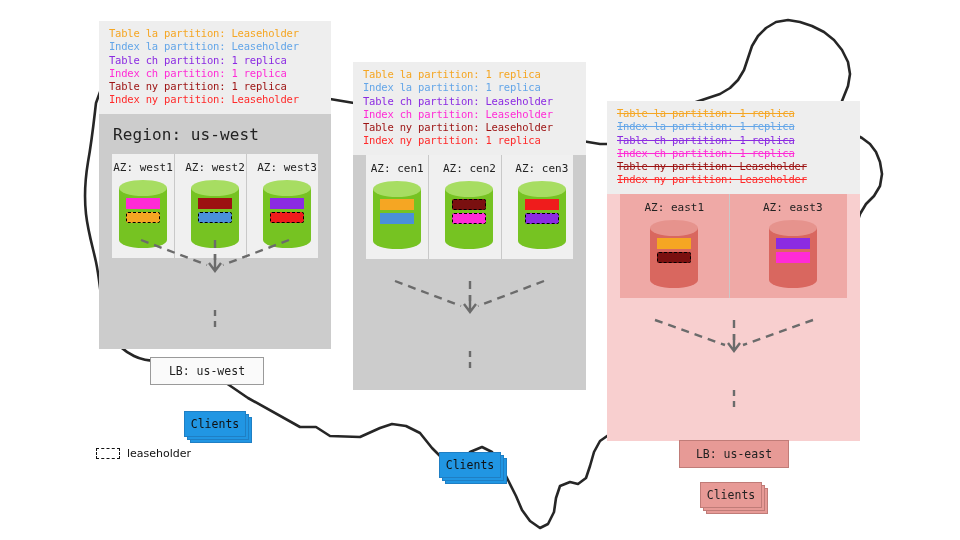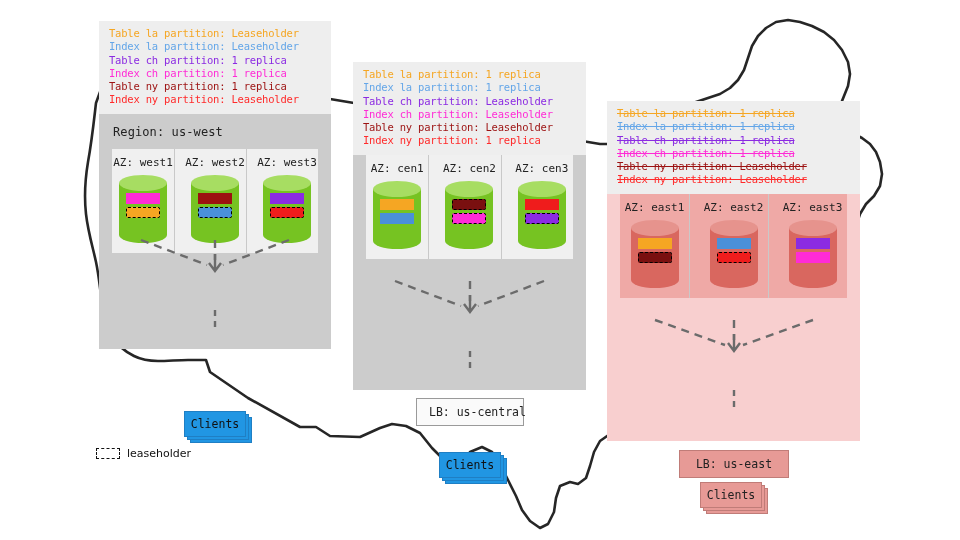--- a/index.html
+++ b/index.html
@@ -21,21 +21,21 @@
     box-sizing:border-box;
     font-size:10.5px;
     line-height:13.3px;
     white-space:pre;
   }
   .legend-line{display:block;letter-spacing:-0.2px;}
   .legend-line.struck{text-decoration:line-through;}
 
   .region-body{box-sizing:border-box;padding:0;}
   .region-title{
-    font-size:12px;color:#222;
+    font-size:16px;color:#222;
     padding:11px 0 10px 14px;
     letter-spacing:0.1px;
   }
   .az-strip{
     display:flex;
     margin:0 13px;
     box-sizing:border-box;
   }
   .az-cell{
     flex:1 1 0;
@@ -202,20 +202,21 @@
         </div>
 
       <svg class="arrows" viewBox="0 0 232 235" preserveAspectRatio="none">
         <path d="M42,126 L108,151" fill="none" stroke="#6b6b6b" stroke-width="2.4" stroke-dasharray="8 6"></path>
         <path d="M116,126 L116,146" fill="none" stroke="#6b6b6b" stroke-width="2.4" stroke-dasharray="8 6"></path>
         <path d="M190,126 L124,151" fill="none" stroke="#6b6b6b" stroke-width="2.4" stroke-dasharray="8 6"></path>
         <path d="M116,140 L116,156 M110,149 L116,157 L122,149" fill="none" stroke="#6b6b6b" stroke-width="2.4"></path>
         <path d="M116,196 L116,216" fill="none" stroke="#6b6b6b" stroke-width="2.4" stroke-dasharray="6 5"></path>
       </svg>
 
+      <div class="lb" style="left:51px;top:243px;width:114px;">LB: us-west</div>
       <div class="clients-wrap" style="left:85px;top:297px;">
         <div class="clients">
           <div class="sh s3"></div>
           <div class="sh s2"></div>
           <div class="sh s1">Clients</div>
         </div>
       </div>
     </div>
   </div>
 
@@ -262,21 +263,20 @@
         </div>
 
       <svg class="arrows" viewBox="0 0 233 235" preserveAspectRatio="none">
         <path d="M42,126 L108,151" fill="none" stroke="#6b6b6b" stroke-width="2.4" stroke-dasharray="8 6"></path>
         <path d="M117,126 L117,146" fill="none" stroke="#6b6b6b" stroke-width="2.4" stroke-dasharray="8 6"></path>
         <path d="M191,126 L125,151" fill="none" stroke="#6b6b6b" stroke-width="2.4" stroke-dasharray="8 6"></path>
         <path d="M117,140 L117,156 M111,149 L117,157 L123,149" fill="none" stroke="#6b6b6b" stroke-width="2.4"></path>
         <path d="M117,196 L117,216" fill="none" stroke="#6b6b6b" stroke-width="2.4" stroke-dasharray="6 5"></path>
       </svg>
 
-      <div class="lb" style="left:63px;top:243px;width:108px;">LB: us-central</div>
       <div class="clients-wrap" style="left:86px;top:297px;">
         <div class="clients">
           <div class="sh s3"></div>
           <div class="sh s2"></div>
           <div class="sh s1">Clients</div>
         </div>
       </div>
     </div>
   </div>
 
@@ -286,32 +286,20 @@
       <div class="az-strip" id="az-us-east" style="background:#efa9a6;justify-content:center;">
           <div class="az-cell">
             <span class="az-label">AZ: east1</span>
             <div class="cyl dead">
               <div class="bot"></div>
               <div class="body"></div>
               <div class="top"></div>
               <div class="bars">
                 <div class="bar" style="background: rgb(245, 166, 35);"></div>
                 <div class="bar lease" style="background: rgb(122, 16, 16);"></div>
-              </div>
-            </div>
-          </div>
-          <div class="az-cell">
-            <span class="az-label">AZ: east2</span>
-            <div class="cyl dead">
-              <div class="bot"></div>
-              <div class="body"></div>
-              <div class="top"></div>
-              <div class="bars">
-                <div class="bar" style="background: rgb(74, 144, 217);"></div>
-                <div class="bar lease" style="background: rgb(239, 28, 28);"></div>
               </div>
             </div>
           </div>
           <div class="az-cell">
             <span class="az-label">AZ: east3</span>
             <div class="cyl dead">
               <div class="bot"></div>
               <div class="body"></div>
               <div class="top"></div>
               <div class="bars">
@@ -323,21 +311,21 @@
         </div>
 
       <svg class="arrows" viewBox="0 0 253 247" preserveAspectRatio="none">
         <path d="M48,126 L118,151" fill="none" stroke="#6b6b6b" stroke-width="2.4" stroke-dasharray="8 6"></path>
         <path d="M127,126 L127,146" fill="none" stroke="#6b6b6b" stroke-width="2.4" stroke-dasharray="8 6"></path>
         <path d="M206,126 L136,151" fill="none" stroke="#6b6b6b" stroke-width="2.4" stroke-dasharray="8 6"></path>
         <path d="M127,140 L127,156 M121,149 L127,157 L133,149" fill="none" stroke="#6b6b6b" stroke-width="2.4"></path>
         <path d="M127,196 L127,216" fill="none" stroke="#6b6b6b" stroke-width="2.4" stroke-dasharray="6 5"></path>
       </svg>
 
-      <div class="lb dead" style="left:72px;top:256px;width:110px;">LB: us-east</div>
+      <div class="lb dead" style="left:72px;top:246px;width:110px;">LB: us-east</div>
       <div class="clients-wrap" style="left:93px;top:288px;">
         <div class="clients dead">
           <div class="sh s3"></div>
           <div class="sh s2"></div>
           <div class="sh s1">Clients</div>
         </div>
       </div>
     </div>
   </div>
 

